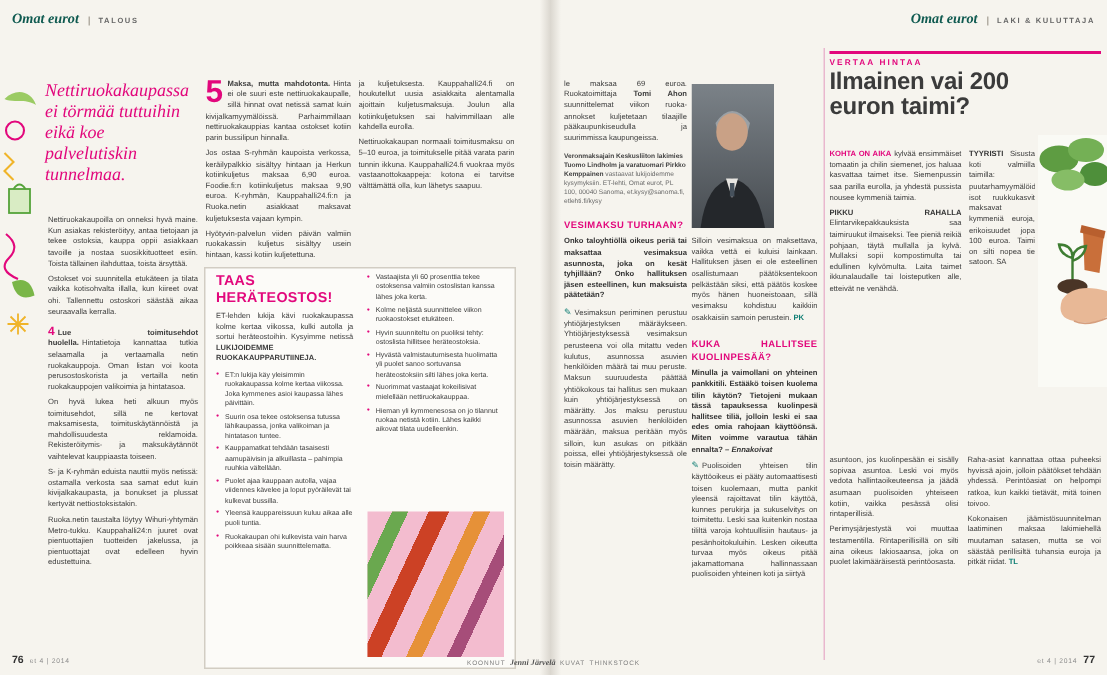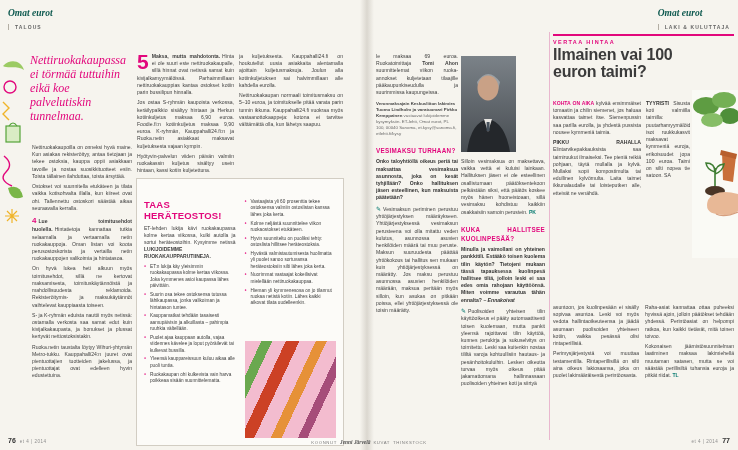--- a/index.html
+++ b/index.html
@@ -4,21 +4,21 @@
 <style>
   * { margin:0; padding:0; box-sizing:border-box; }
   html,body { background:#8a8populate0; }
   body { background:#666; }
   .spread { position:relative; width:738px; height:450px; background:#f6f4ee;
             overflow:hidden; font-family:"Liberation Sans", sans-serif; color:#3d3d3d; }
   .gutter { position:absolute; left:360px; top:0; width:14px; height:450px; pointer-events:none;
             background:linear-gradient(90deg, rgba(110,100,85,0) 0%, rgba(110,100,85,.20) 50%, rgba(110,100,85,0) 100%); }
 
   
-  .kicker { position:absolute; top:8px; display:flex; align-items:baseline; gap:6px;flex-direction:column; }
+  .kicker { position:absolute; top:8px; display:flex; align-items:baseline; gap:6px; }
   .kicker-left { left:8px; }
   .kicker-right { right:8px; }
   .kicker .section { font-family:"Liberation Serif", serif; font-style:italic; font-weight:700;
                      font-size:9.5px; color:#0f5a50; }
   .kicker .tag { font-size:5px; font-weight:700; letter-spacing:1.1px; color:#666;
                  padding-left:6px; border-left:1px solid #b3aea4; text-transform:uppercase; }
 
   
   .pullquote-pink { position:absolute; left:30px; top:54px; width:98px;
                     font-family:"Liberation Serif", serif; font-style:italic;
@@ -29,21 +29,21 @@
   .txtcol p { margin-bottom:3px; }
   .col1 { left:32px;  top:144px; width:100px; height:294px; }
   .col2 { left:137px; top:53px;  width:97px;  height:122px; }
   .col3 { left:239px; top:53px;  width:104px; height:122px; }
 
   .tipnum-big { float:left; font-size:21px; line-height:17px; font-weight:700; color:#e2077c; margin-right:3px; }
   .tipnum-sm  { font-size:8px; font-weight:700; color:#e2077c; margin-right:2px; }
   .lead { font-weight:700; margin-right:2px; }
 
   .survey-box { position:absolute; left:136px; top:178px; width:208px; height:268px;
-                background:#fcfbf8; border:1px solid #d2cdc3; padding:20px 7px 7px;
+                background:#fcfbf8; border:1px solid #d2cdc3; padding:3px 7px 7px;
                 display:flex; gap:9px; }
   .survey-colL,.survey-colR { flex:1; display:flex; flex-direction:column; min-width:0; }
   .survey-title { color:#e2077c; font-size:9.5px; font-weight:700; letter-spacing:.2px; margin-bottom:3px; }
   .survey-intro { font-size:5px; line-height:1.4; margin:1px 0 4px; text-align:justify; }
   .survey-intro .caps { font-weight:700; }
   .survey-list { list-style:none; font-size:4.7px; line-height:1.35; }
   .survey-list li { position:relative; padding-left:6px; margin-bottom:2.5px; }
   .survey-list li::before { content:"●"; position:absolute; left:0; top:0; font-size:3.5px; color:#e2077c; }
   .pencils-photo { margin-top:auto; height:97px; width:100%; background-color:#f3bccf;
     background-image:linear-gradient(115deg, rgba(0,0,0,0) 0 12%, #6aa84f 12% 20%,
@@ -198,21 +198,21 @@
   <div class="txtcol colB">
     <p class="ans"><span>Silloin vesimaksua on maksettava, vaikka vettä ei kuluisi lainkaan. Hallituksen jäsen ei ole esteellinen osallistumaan päätöksentekoon pelkästään siksi, että päätös koskee myös hänen huoneistoaan, sillä vesimaksu kohdistuu kaikkiin osakkaisiin samoin perustein.</span> <span class="sig">PK</span></p>
     <h4 class="qa-h">KUKA HALLITSEE KUOLINPESÄÄ?</h4>
     <p class="q"><span>Minulla ja vaimollani on yhteinen pankkitili. Estääkö toisen kuolema tilin käytön? Tietojeni mukaan tässä tapauksessa kuolinpesä hallitsee tiliä, jolloin leski ei saa edes omia rahojaan käyttöönsä. Miten voimme varautua tähän ennalta?</span> <span class="qsig">– Ennakoivat</span></p>
     <p class="ans"><span class="pencil">✎</span><span>Puolisoiden yhteisen tilin käyttöoikeus ei pääty automaattisesti toisen kuolemaan, mutta pankit yleensä rajoittavat tilin käyttöä, kunnes perukirja ja sukuselvitys on toimitettu. Leski saa kuitenkin nostaa tililtä varoja kohtuullisiin hautaus- ja pesänhoitokuluihin. Lesken oikeutta turvaa myös oikeus pitää jakamattomana hallinnassaan puolisoiden yhteinen koti ja siirtyä</span></p>
   </div>
 
   <div class="divider-v"></div>
 
   <div class="feature-kicker">VERTAA HINTAA</div>
-  <h2 class="feature-headline">Ilmainen vai 100 euron taimi?</h2>
+  <h2 class="feature-headline">Ilmainen vai 200 euron taimi?</h2>
 
   <div class="fcol fcol1">
     <p><span class="flabel-pink">KOHTA ON AIKA</span> <span>kylvää ensimmäiset tomaatin ja chilin siemenet, jos haluaa kasvattaa taimet itse. Siemenpussin saa parilla eurolla, ja yhdestä pussista nousee kymmeniä taimia.</span></p>
     <p><span class="flabel-dark">PIKKU RAHALLA</span> <span>Elintarvikepakkauksista saa taimiruukut ilmaiseksi. Tee pieniä reikiä pohjaan, täytä mullalla ja kylvä. Mullaksi sopii kompostimulta tai edullinen kylvömulta. Laita taimet ikkunalaudalle tai loisteputken alle, etteivät ne venähdä.</span></p>
   </div>
   <div class="fcol fcol2">
     <p><span class="flabel-dark">TYYRISTI</span> <span>Sisusta koti valmiilla taimilla: puutarhamyymälöiden isot ruukkukasvit maksavat kymmeniä euroja, erikoisuudet jopa 100 euroa. Taimi on silti nopea tie satoon. SA</span></p>
   </div>
 
   <div class="plant-photo">

